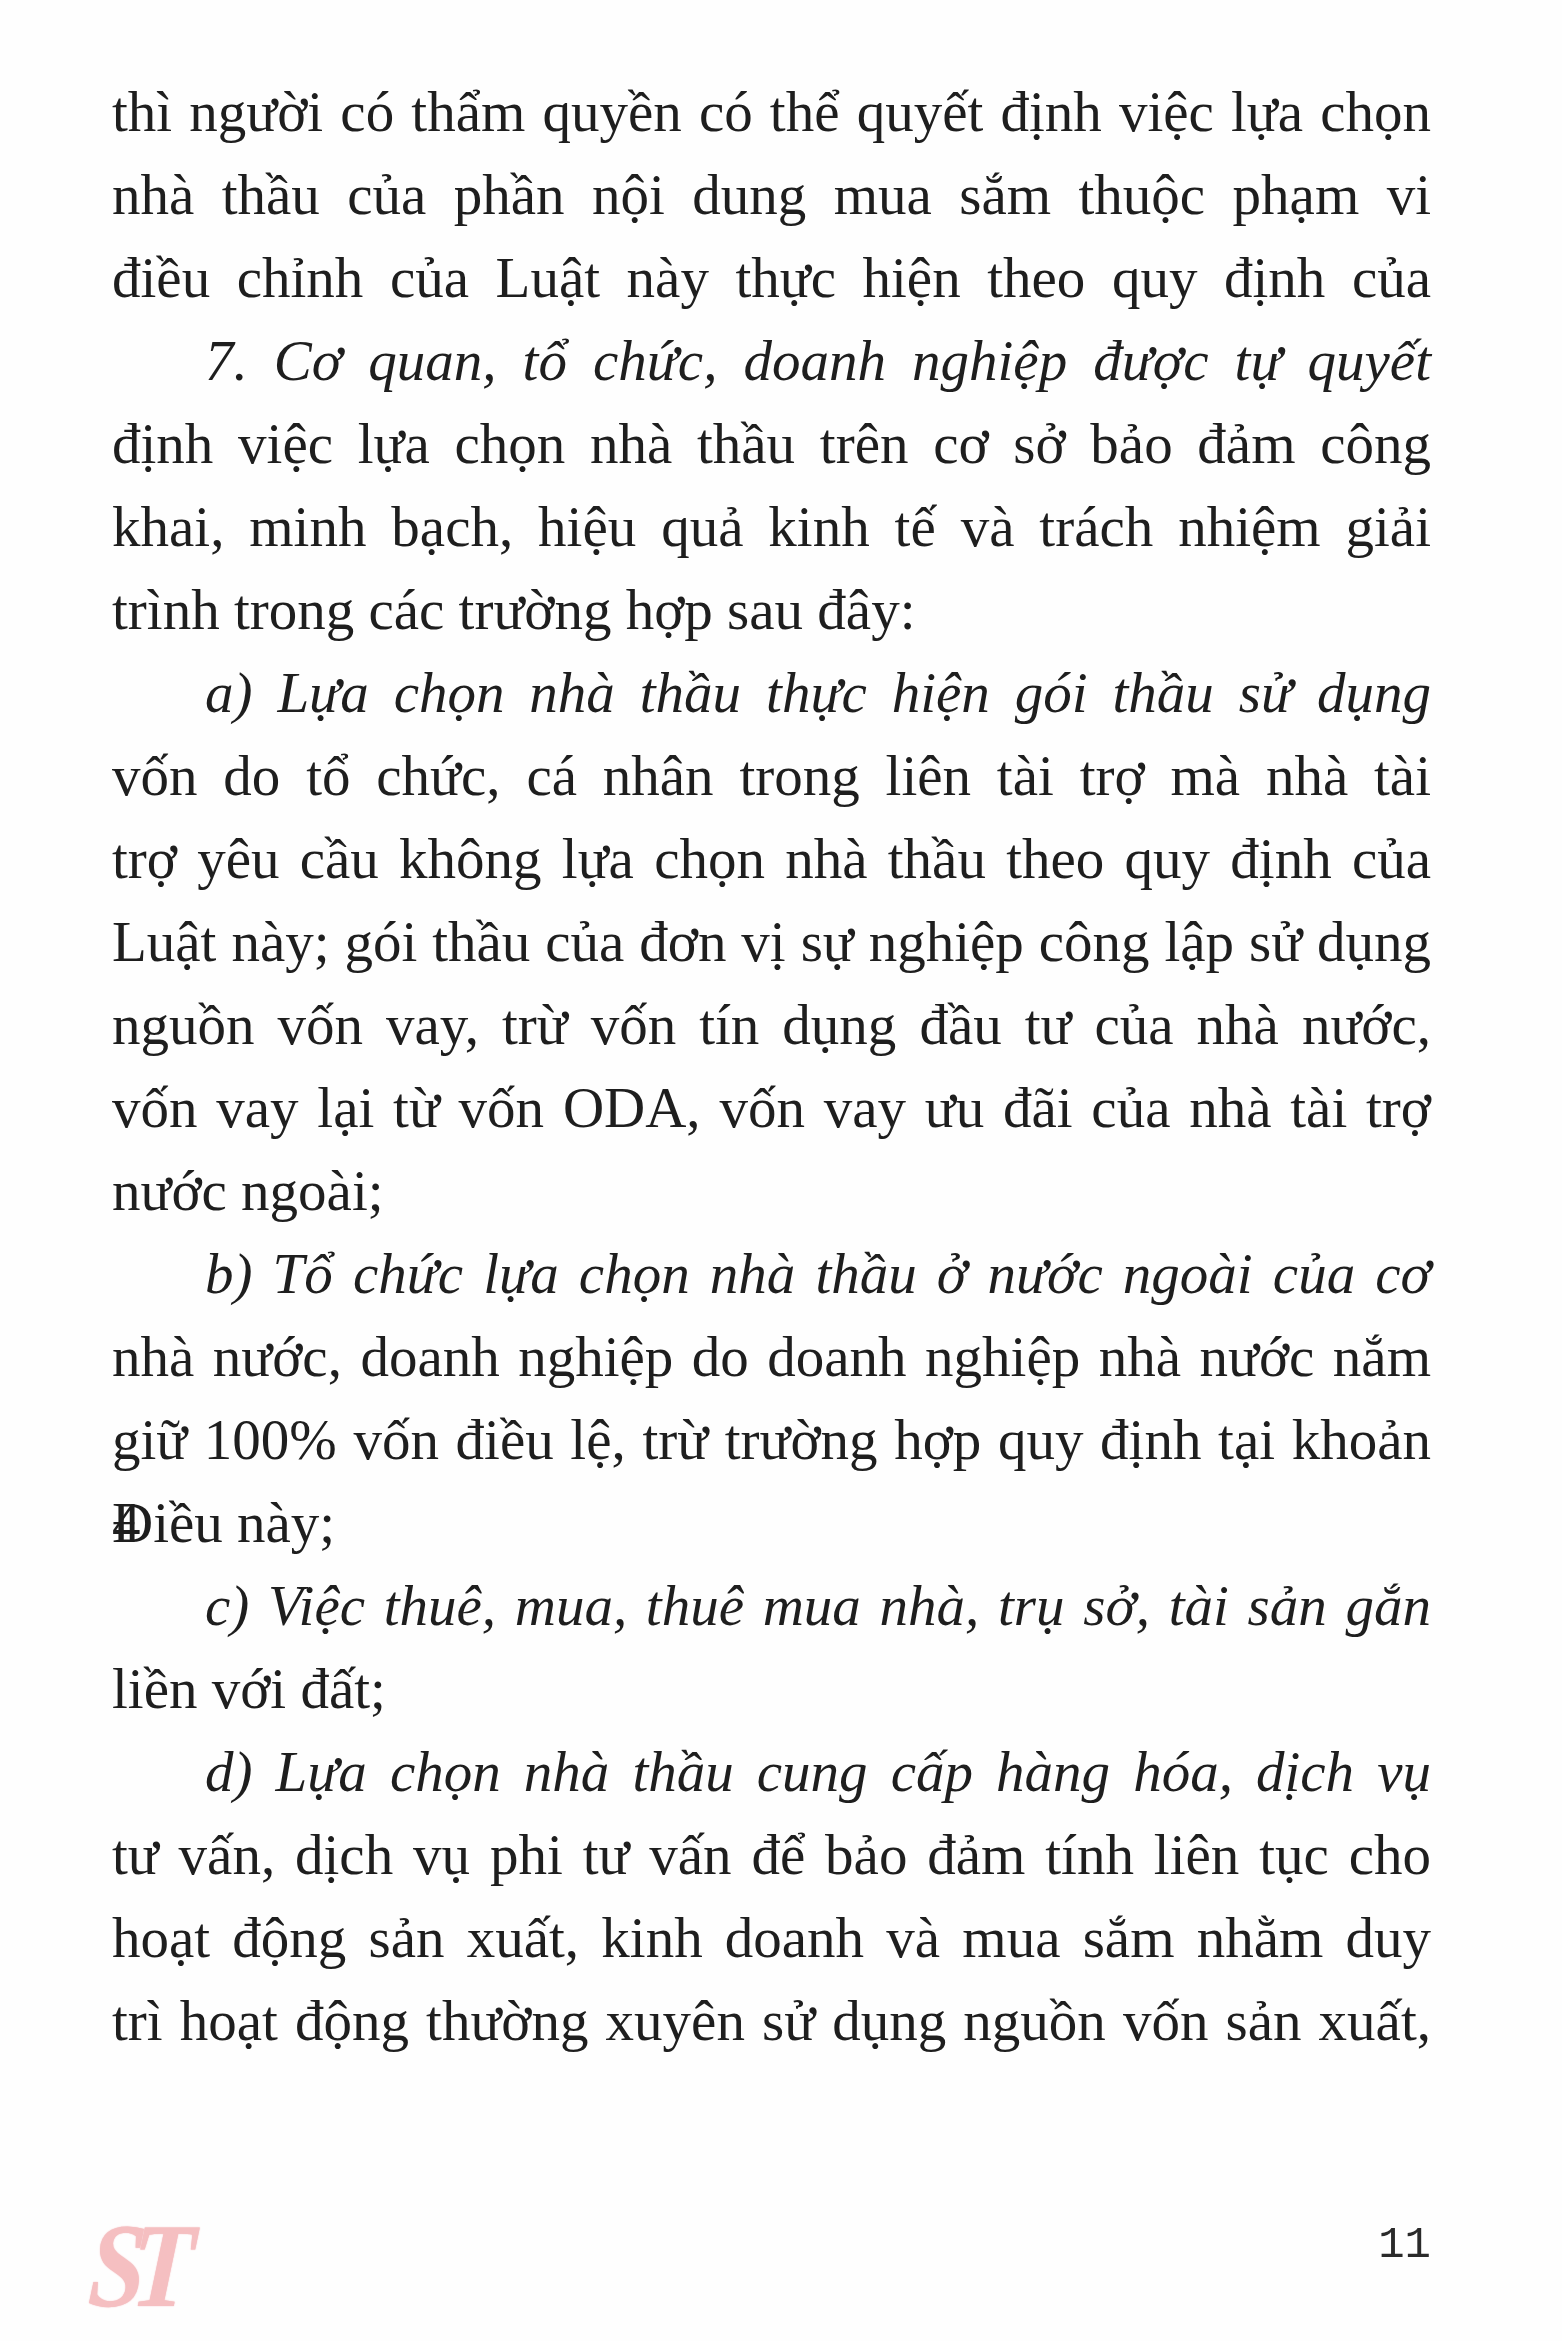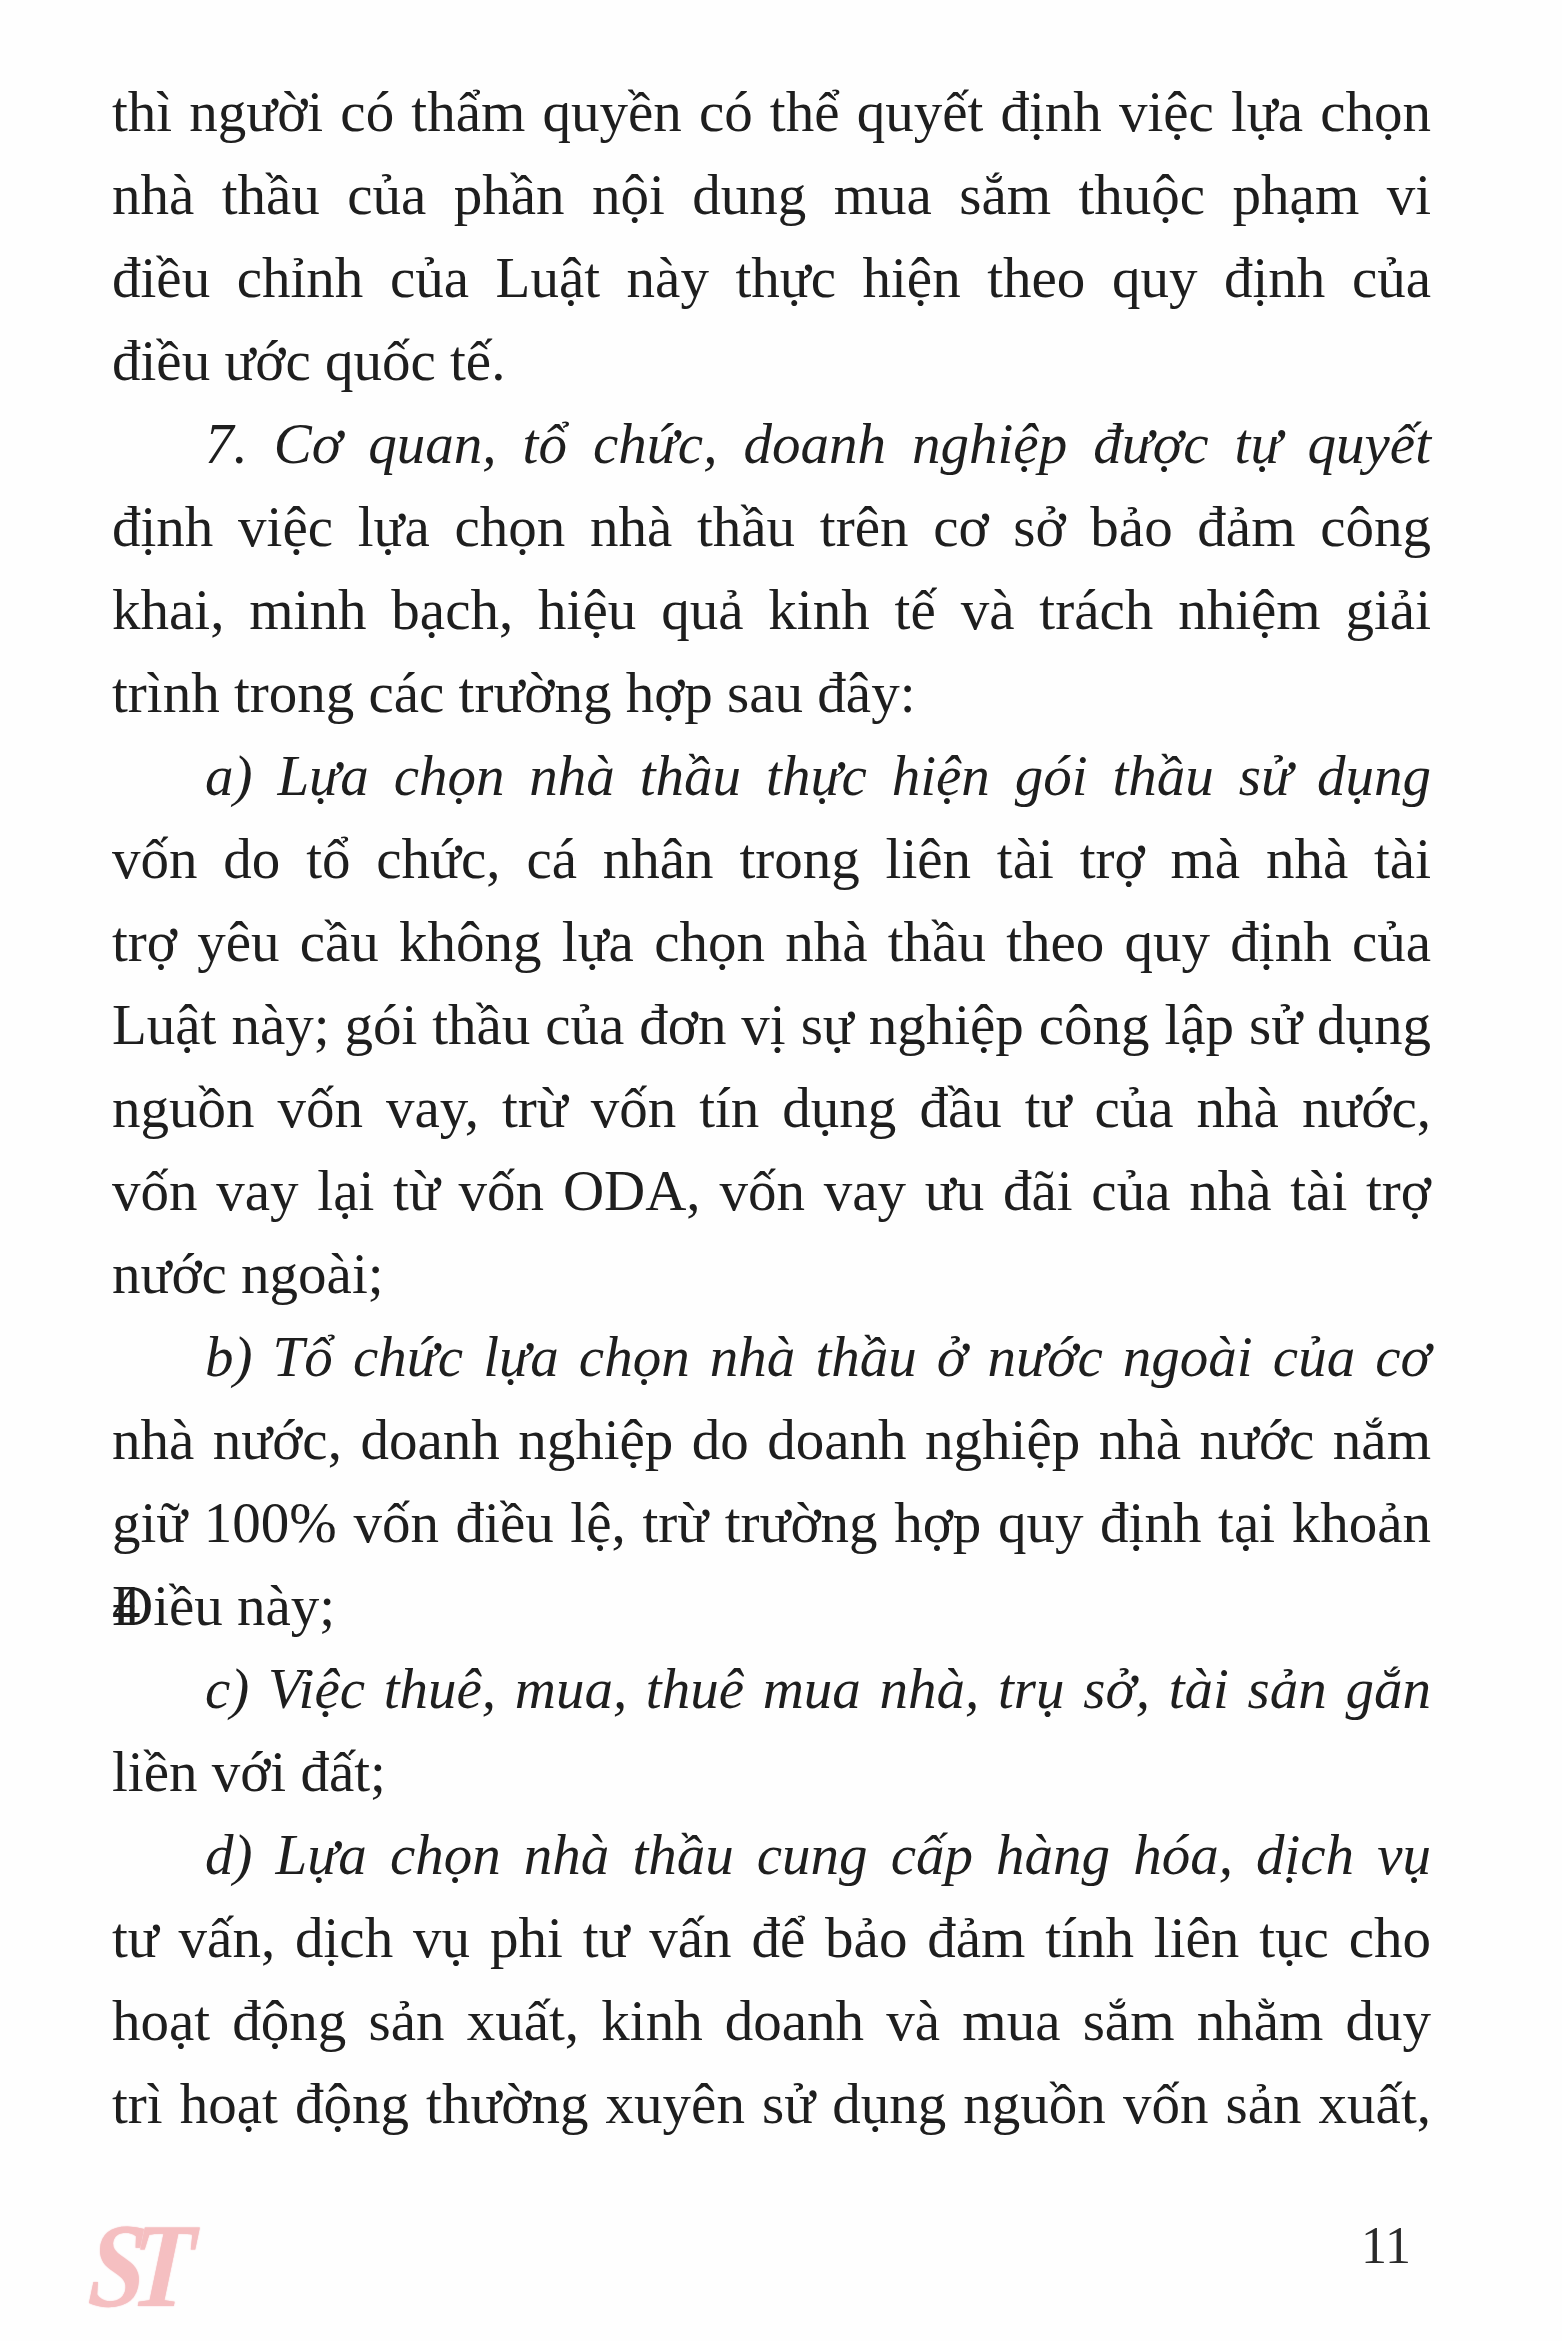--- a/index.html
+++ b/index.html
@@ -49,38 +49,37 @@
     line-height: 120px;
     letter-spacing: -0.14em;
     transform: scaleX(0.85) skewX(-4deg);
     transform-origin: left top;
     color: #f5bfc1;
     text-shadow: 0 0 1.5px #f3b4b7;
     user-select: none;
   }
   .page-number {
     position: absolute;
-    right: 152px;
+    right: 132px;
     top: 2218px;
-    font-family: Liberation Serif, serif;
-    font-size: 52px;
+    font-family: Liberation Mono, monospace;
+    font-size: 44px;
     line-height: 55px;
     color: #2a2a2a;
   }
 </style>
 </head>
 <body>
 
 <div class="page">
 
   <div class="text-block">
       <div class="line just">thì người có thẩm quyền có thể quyết định việc lựa chọn</div>
       <div class="line just">nhà thầu của phần nội dung mua sắm thuộc phạm vi</div>
       <div class="line just">điều chỉnh của Luật này thực hiện theo quy định của</div>
-      <div class="line">điều ước quốc tế.</div>
       <div class="line indent just">7. Cơ quan, tổ chức, doanh nghiệp được tự quyết</div>
       <div class="line just">định việc lựa chọn nhà thầu trên cơ sở bảo đảm công</div>
       <div class="line just">khai, minh bạch, hiệu quả kinh tế và trách nhiệm giải</div>
       <div class="line">trình trong các trường hợp sau đây:</div>
       <div class="line indent just">a) Lựa chọn nhà thầu thực hiện gói thầu sử dụng</div>
       <div class="line just">vốn do tổ chức, cá nhân trong liên tài trợ mà nhà tài</div>
       <div class="line just">trợ yêu cầu không lựa chọn nhà thầu theo quy định của</div>
       <div class="line just">Luật này; gói thầu của đơn vị sự nghiệp công lập sử dụng</div>
       <div class="line just">nguồn vốn vay, trừ vốn tín dụng đầu tư của nhà nước,</div>
       <div class="line just">vốn vay lại từ vốn ODA, vốn vay ưu đãi của nhà tài trợ</div>

